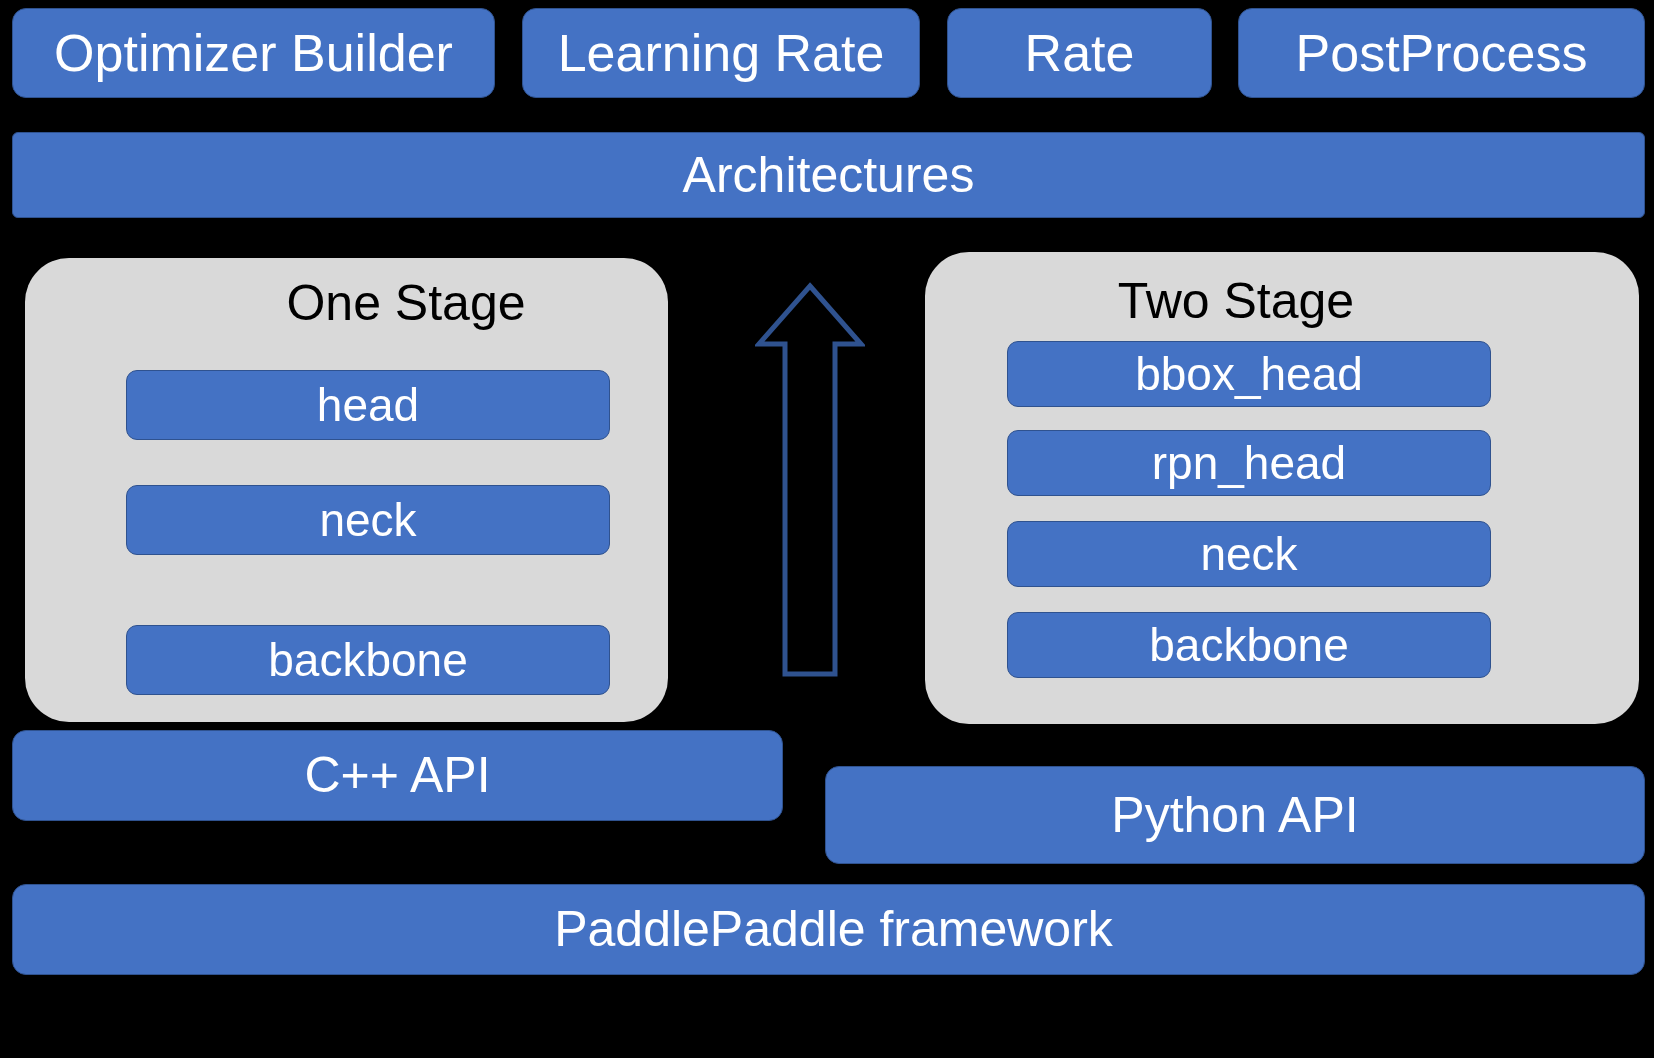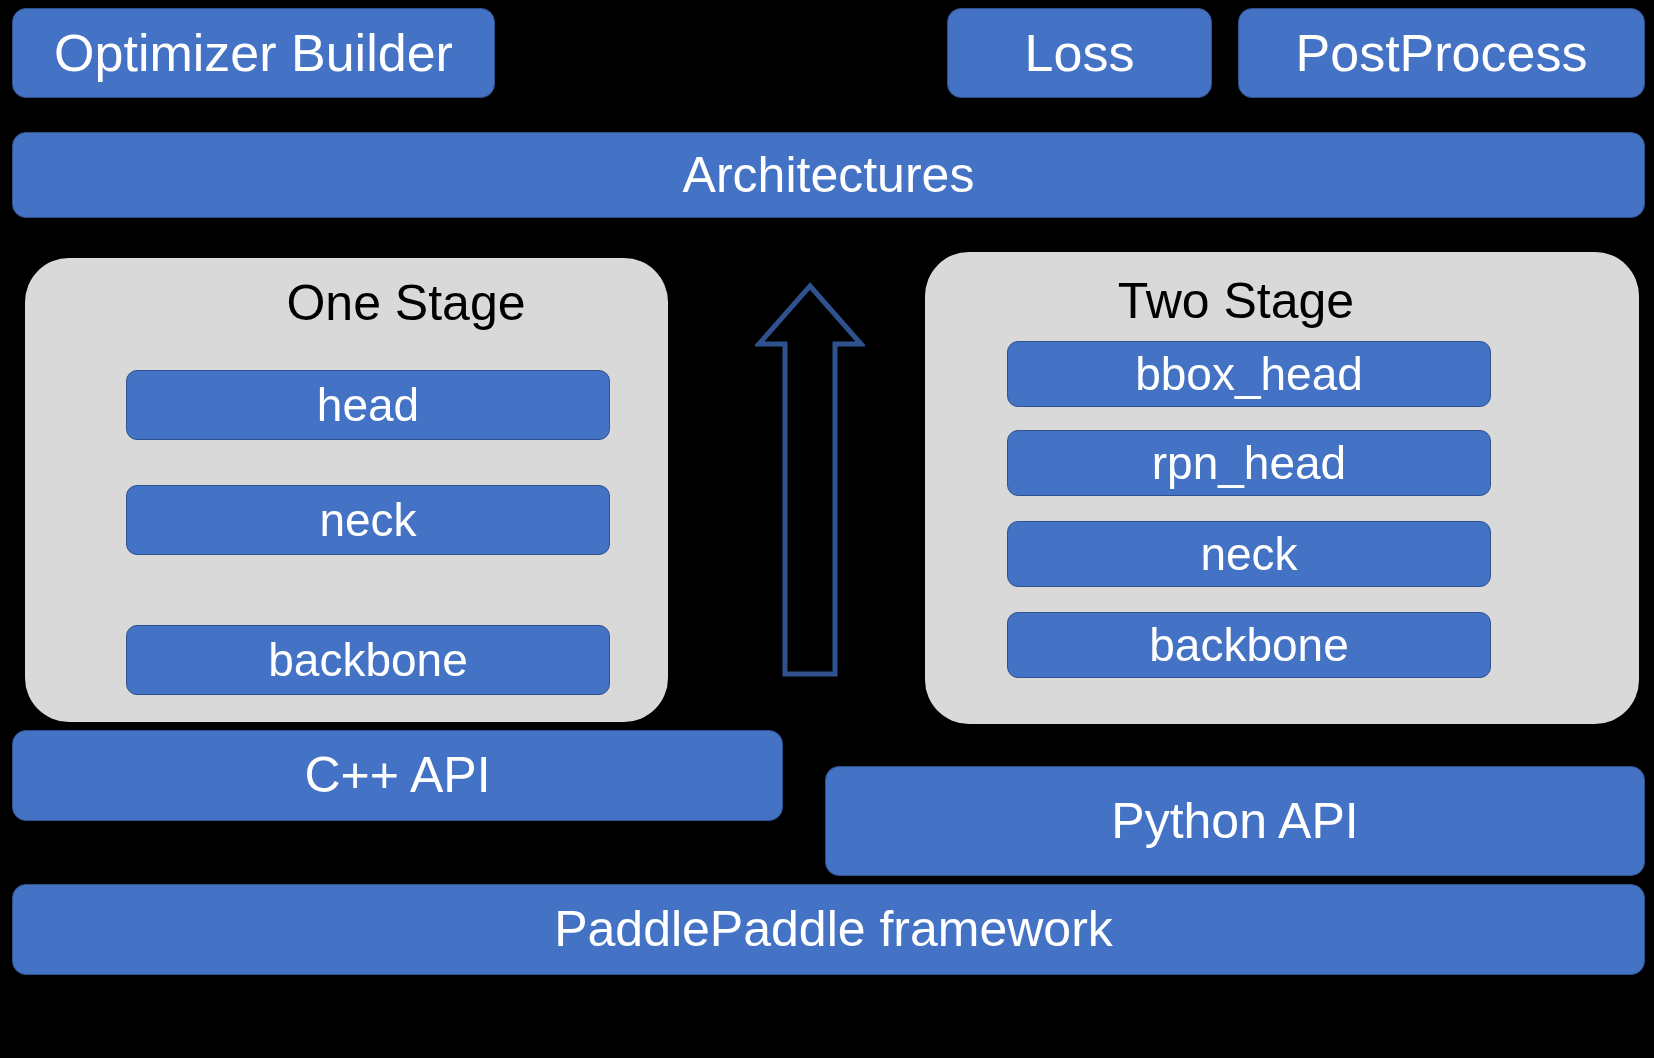--- a/index.html
+++ b/index.html
@@ -40,20 +40,21 @@
   .top-chip { height: 90px; top: 8px; font-size: 52px; }
   #chip-optimizer { left: 12px;   width: 483px; }
   #chip-lr        { left: 522px;  width: 398px; }
   #chip-loss      { left: 947px;  width: 265px; }
   #chip-post      { left: 1238px; width: 407px; }
 
   
   #architectures-bar {
     left: 12px; top: 132px; width: 1633px; height: 86px;
     font-size: 50px;
+    border-radius: 6px;
   }
 
   
   .stage-panel {
     position: absolute;
     background: #D9D9D9;
     border-radius: 44px;
     box-sizing: border-box;
   }
   #panel-one-stage { left: 25px;  top: 258px; width: 643px; height: 464px; }
@@ -92,36 +93,37 @@
     position: absolute;
     left: 755px;
     top: 282px;
     width: 110px;
     height: 396px;
   }
   #up-arrow svg { display: block; width: 100%; height: 100%; }
 
   
   #cpp-api    { left: 12px;  top: 730px; width: 771px; height: 91px; font-size: 50px; }
-  #python-api { left: 825px; top: 766px; width: 820px; height: 110px; font-size: 50px; }
+  #python-api { left: 825px; top: 766px; width: 820px; height: 98px; font-size: 50px; }
 
   
   #paddle-framework {
     left: 12px; top: 884px; width: 1633px; height: 91px; font-size: 50px; padding-left: 10px;
   }
 </style>
 </head>
 <body>
 
 <div id="diagram">
 
   <div class="blue-box top-chip" id="chip-optimizer">Optimizer Builder</div>
 
+  <div class="blue-box top-chip" id="chip-lr">Learning Rate</div>
 
-  <div class="blue-box top-chip" id="chip-loss">Loss</div>
+  <div class="blue-box top-chip" id="chip-loss">Rate</div>
 
   <div class="blue-box top-chip" id="chip-post">PostProcess</div>
 
   <div class="blue-box" id="architectures-bar">Architectures</div>
 
   <div class="stage-panel" id="panel-one-stage"></div>
 
   <div class="stage-title" id="title-one-stage" style="top:278px; left:25px; width:762px;">One Stage</div>
 
   <div class="blue-box module-bar os-bar" id="os-head">head</div>

